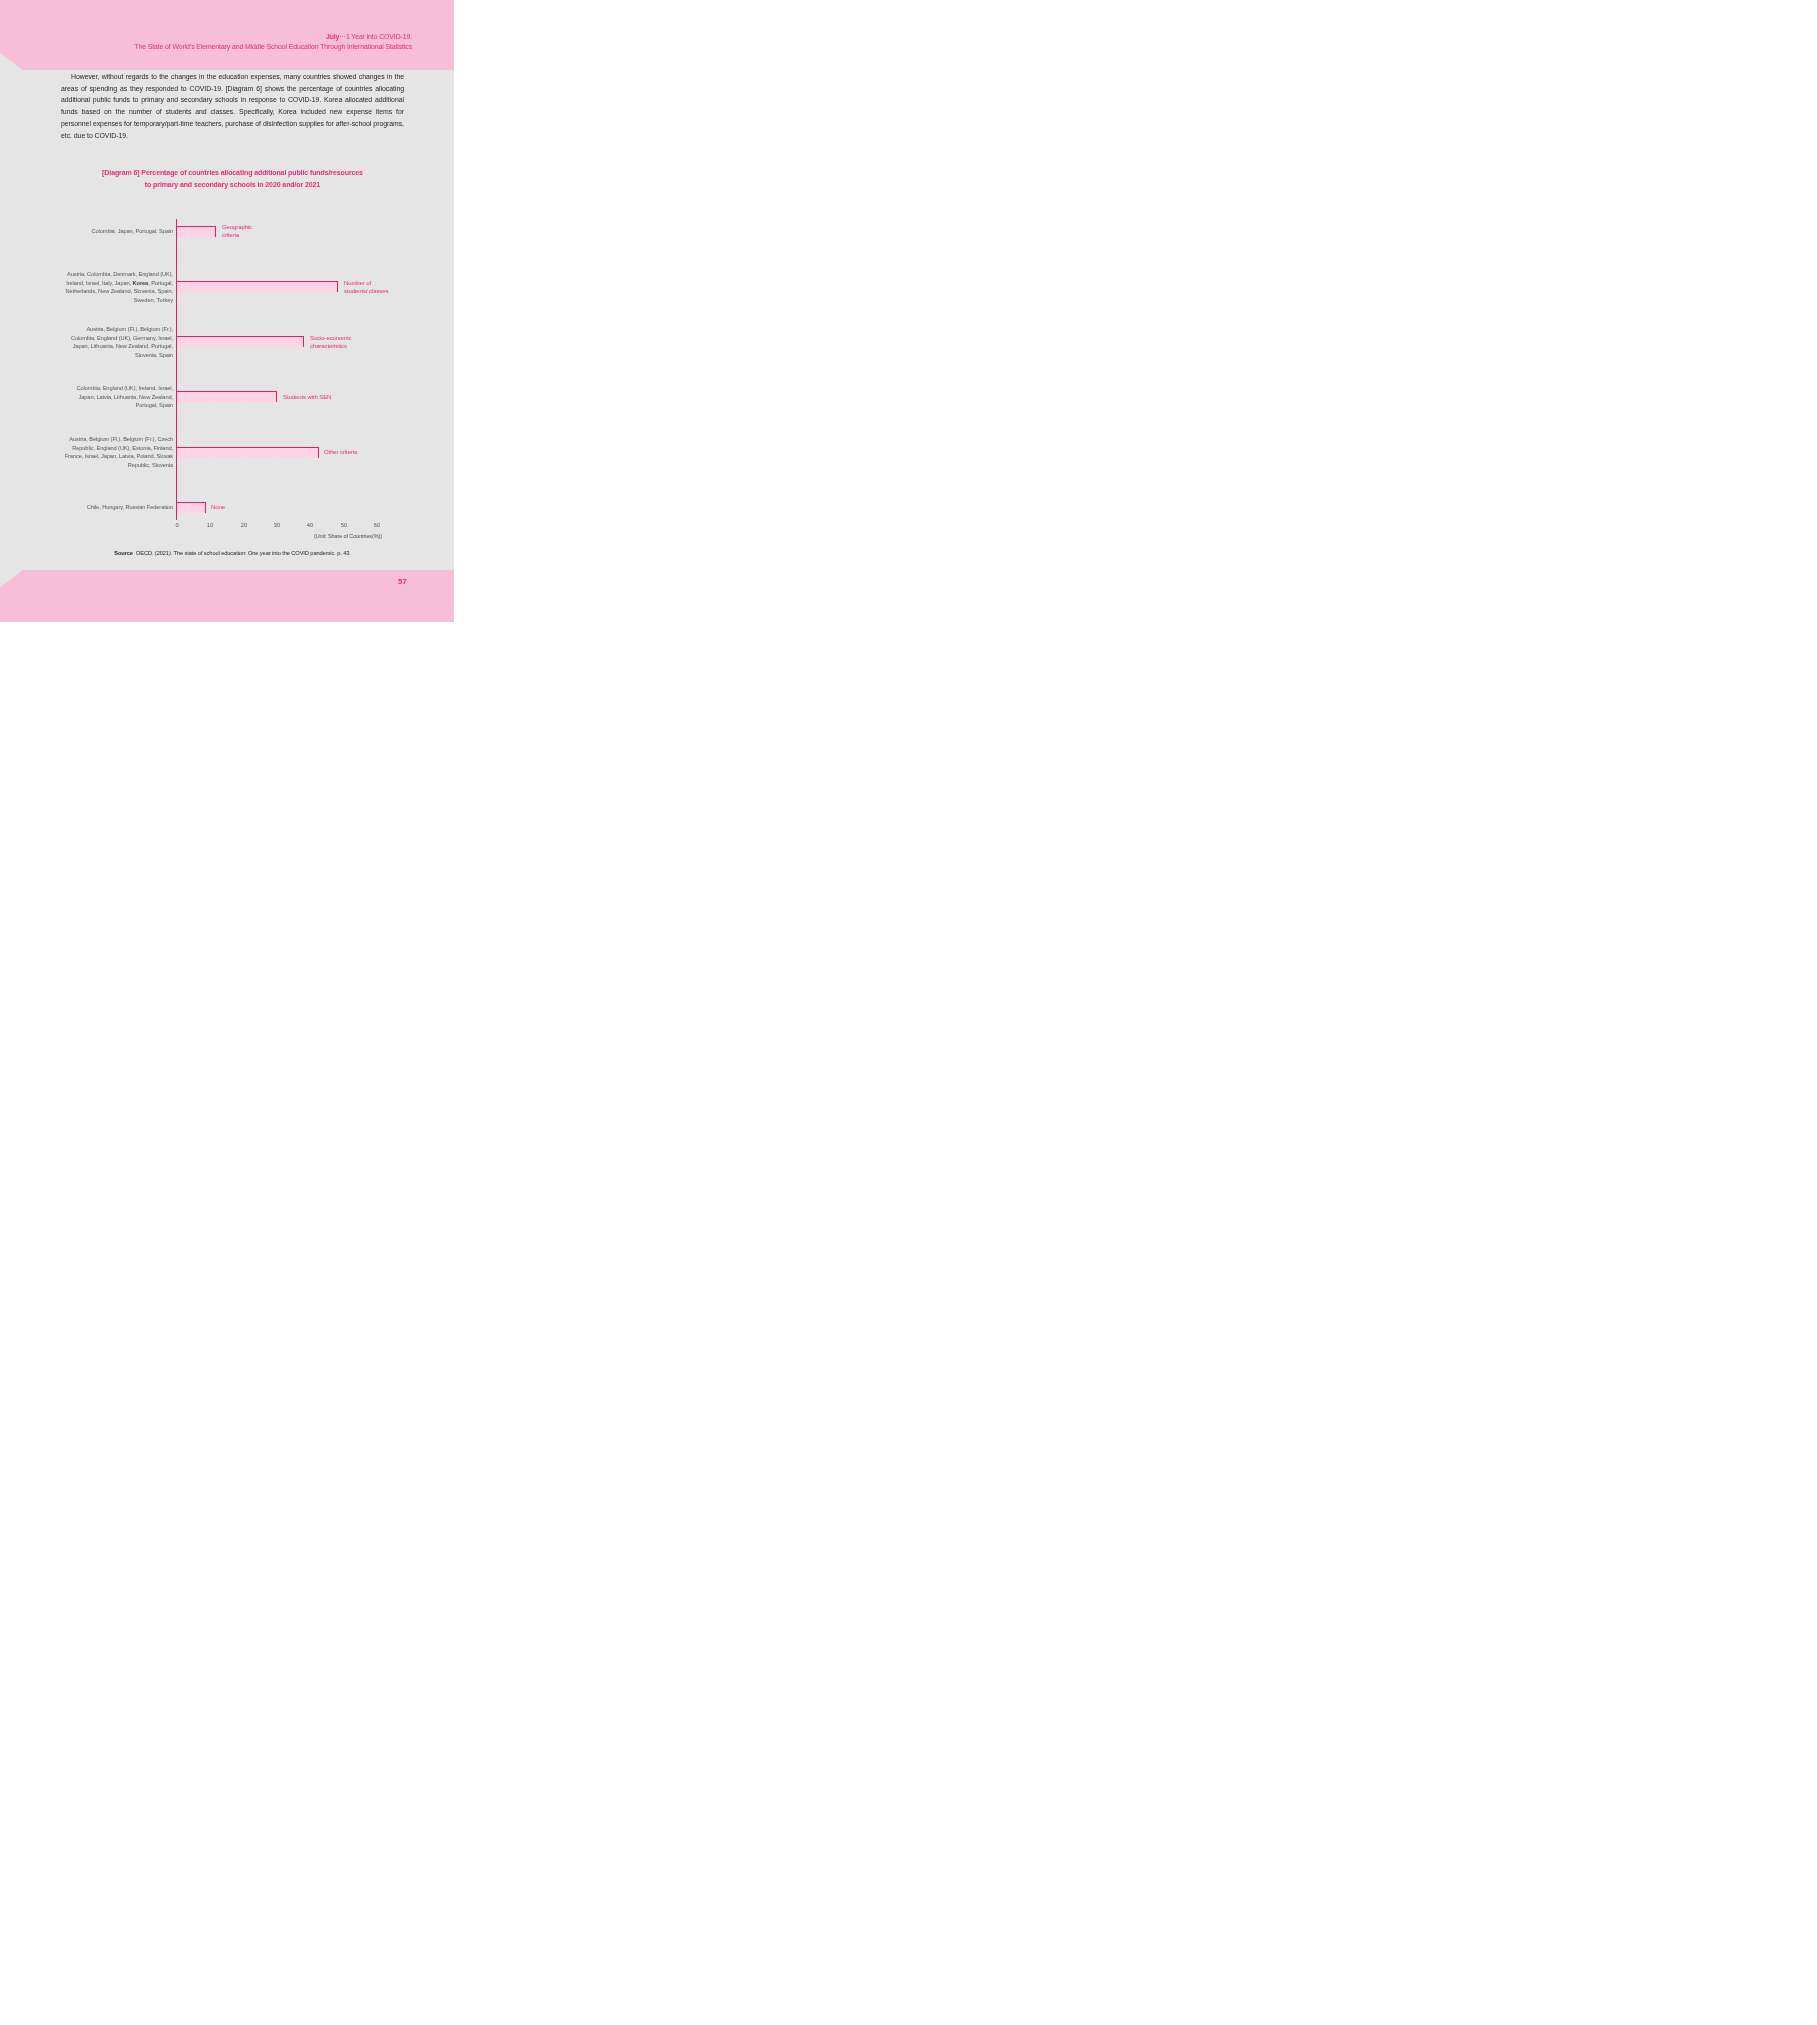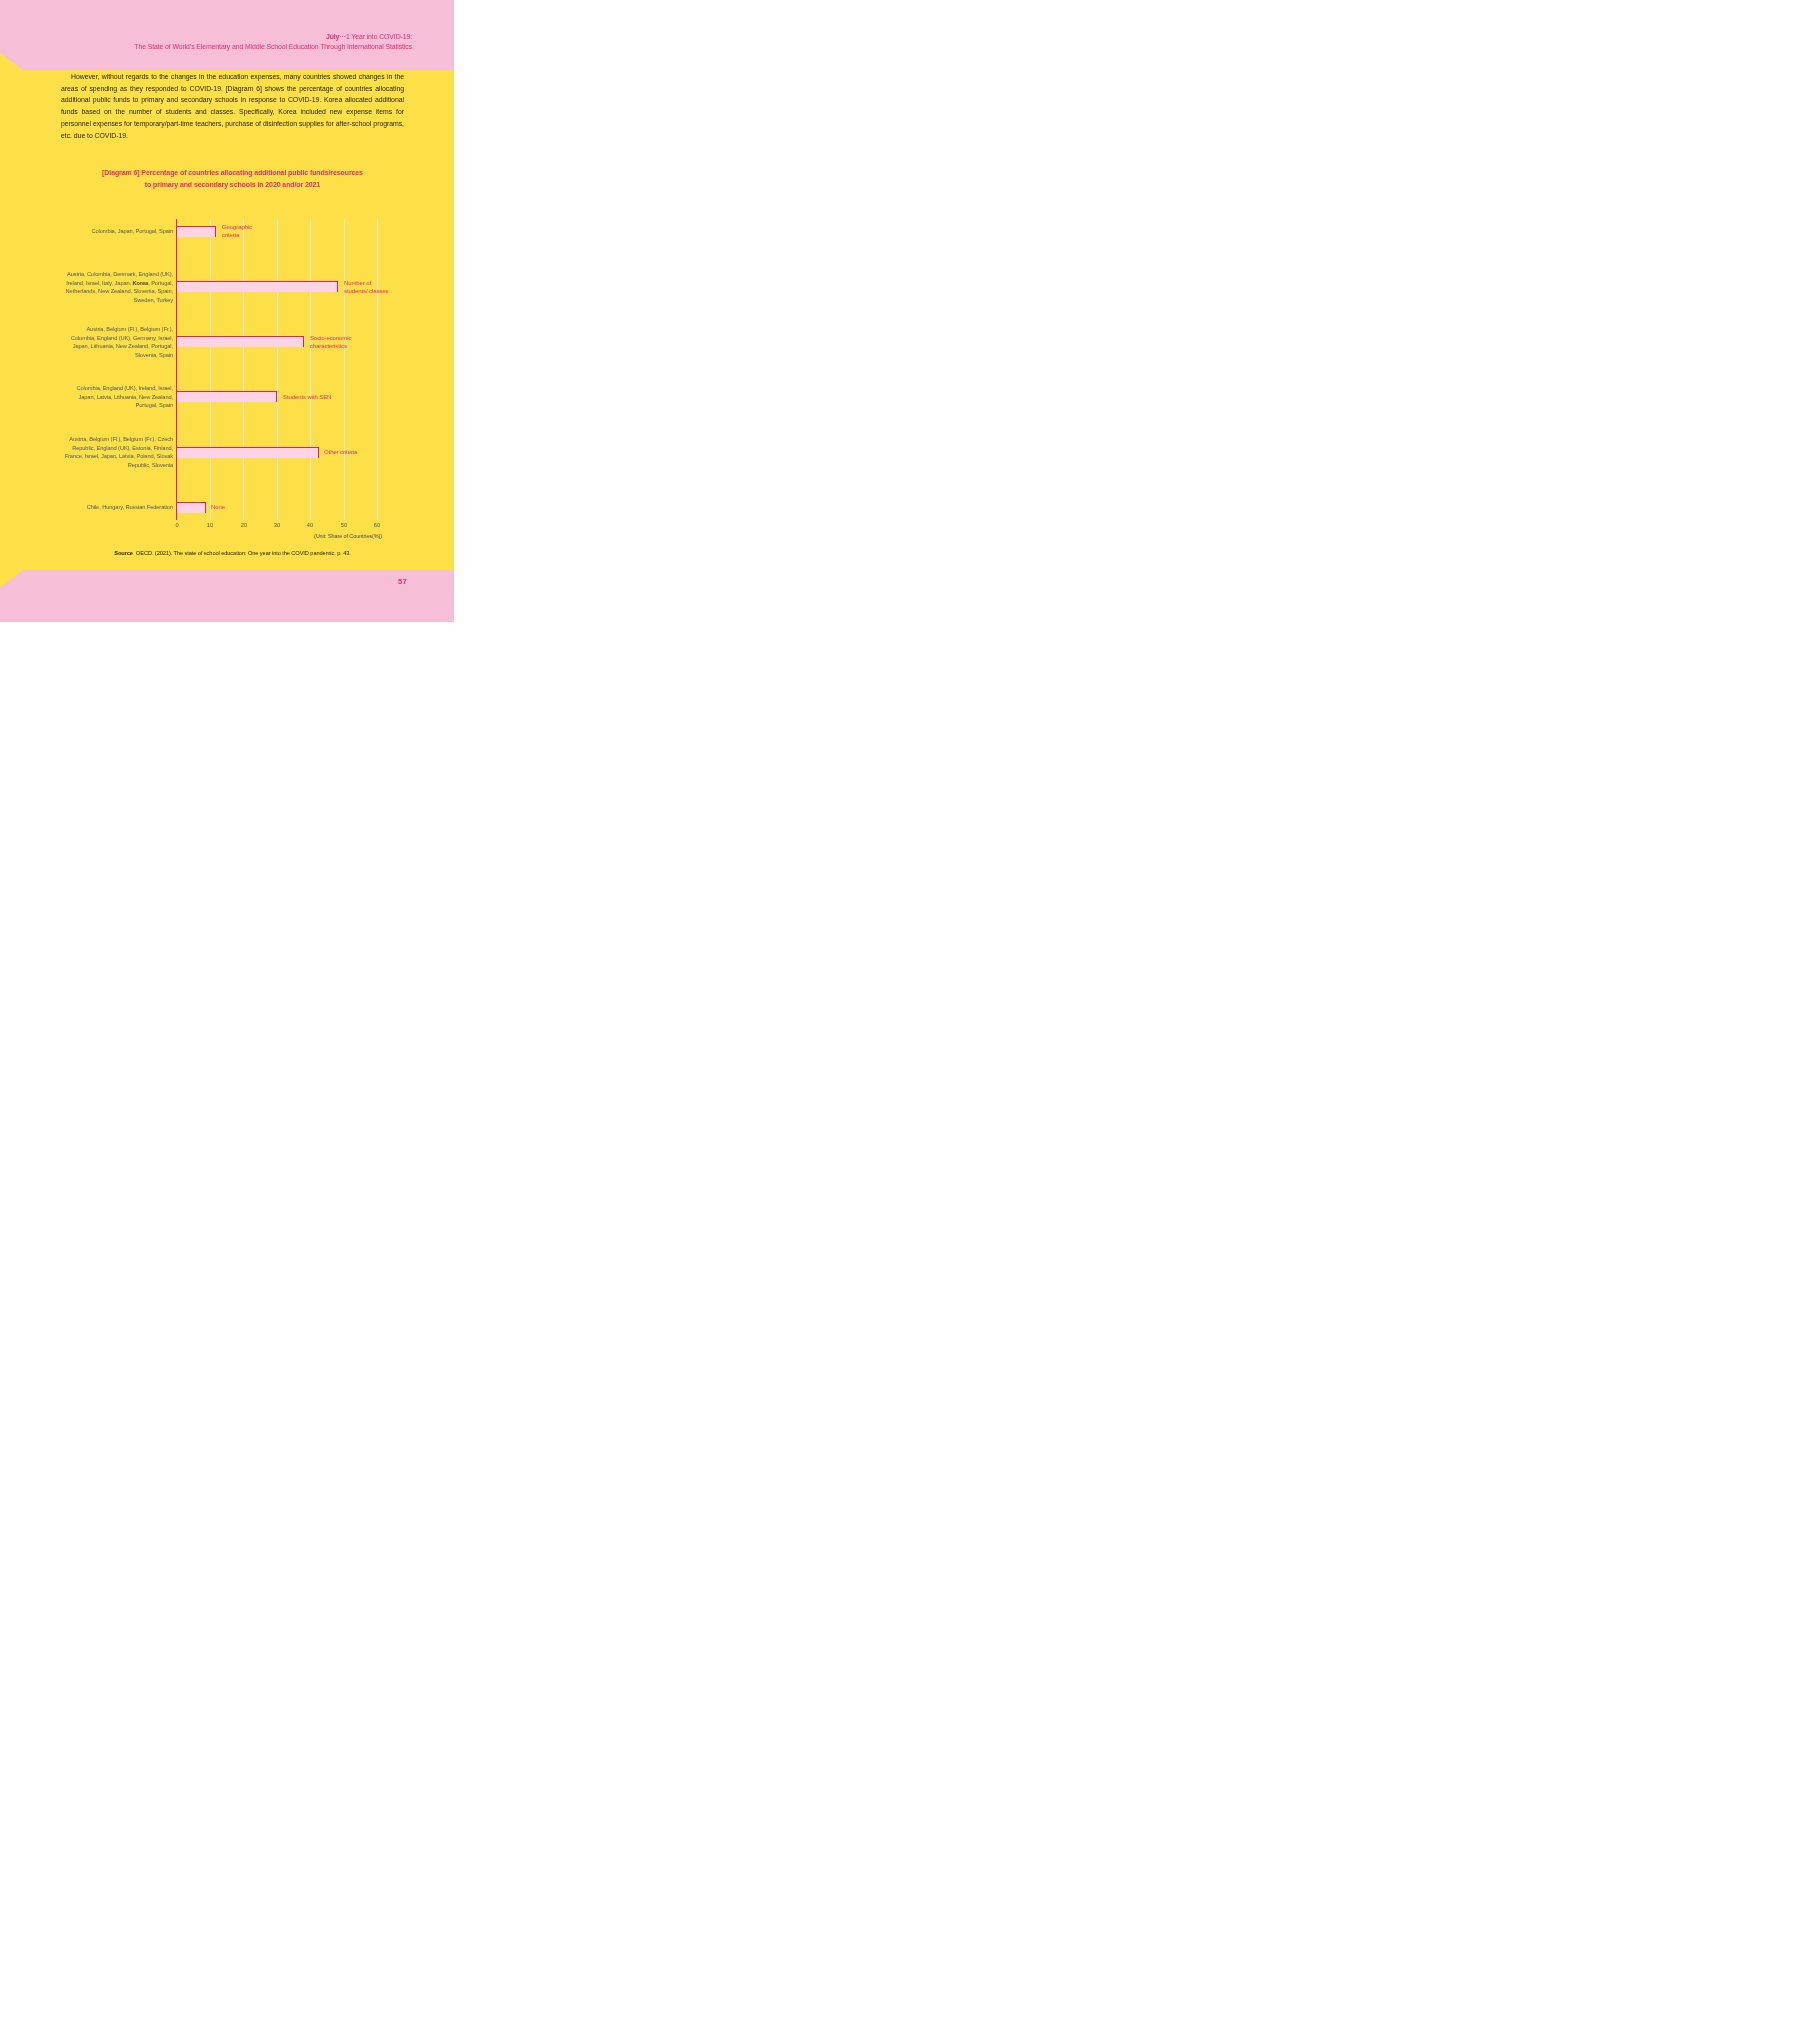--- a/index.html
+++ b/index.html
@@ -8,21 +8,21 @@
     --bar-fill:#fcd4e6;
     --band:#f6bed7;
     --grid:#dce6e2;
     --gray:#57585a;
     --ink:#231f20;
   }
   html,body{margin:0;padding:0;background:#fff;}
   .page{
     position:relative;
     width:454px;height:622px;
-    background:#fde047;
+    background:#e5e5e5;
     font-family:"Liberation Sans", sans-serif;
     overflow:hidden;
   }
   
   .band-top{
     position:absolute;left:0;top:0;width:454px;height:70px;
     background:var(--band);
     clip-path:polygon(0 0,100% 0,100% 100%,23px 100%,0 53px);
   }
   .band-bottom{

